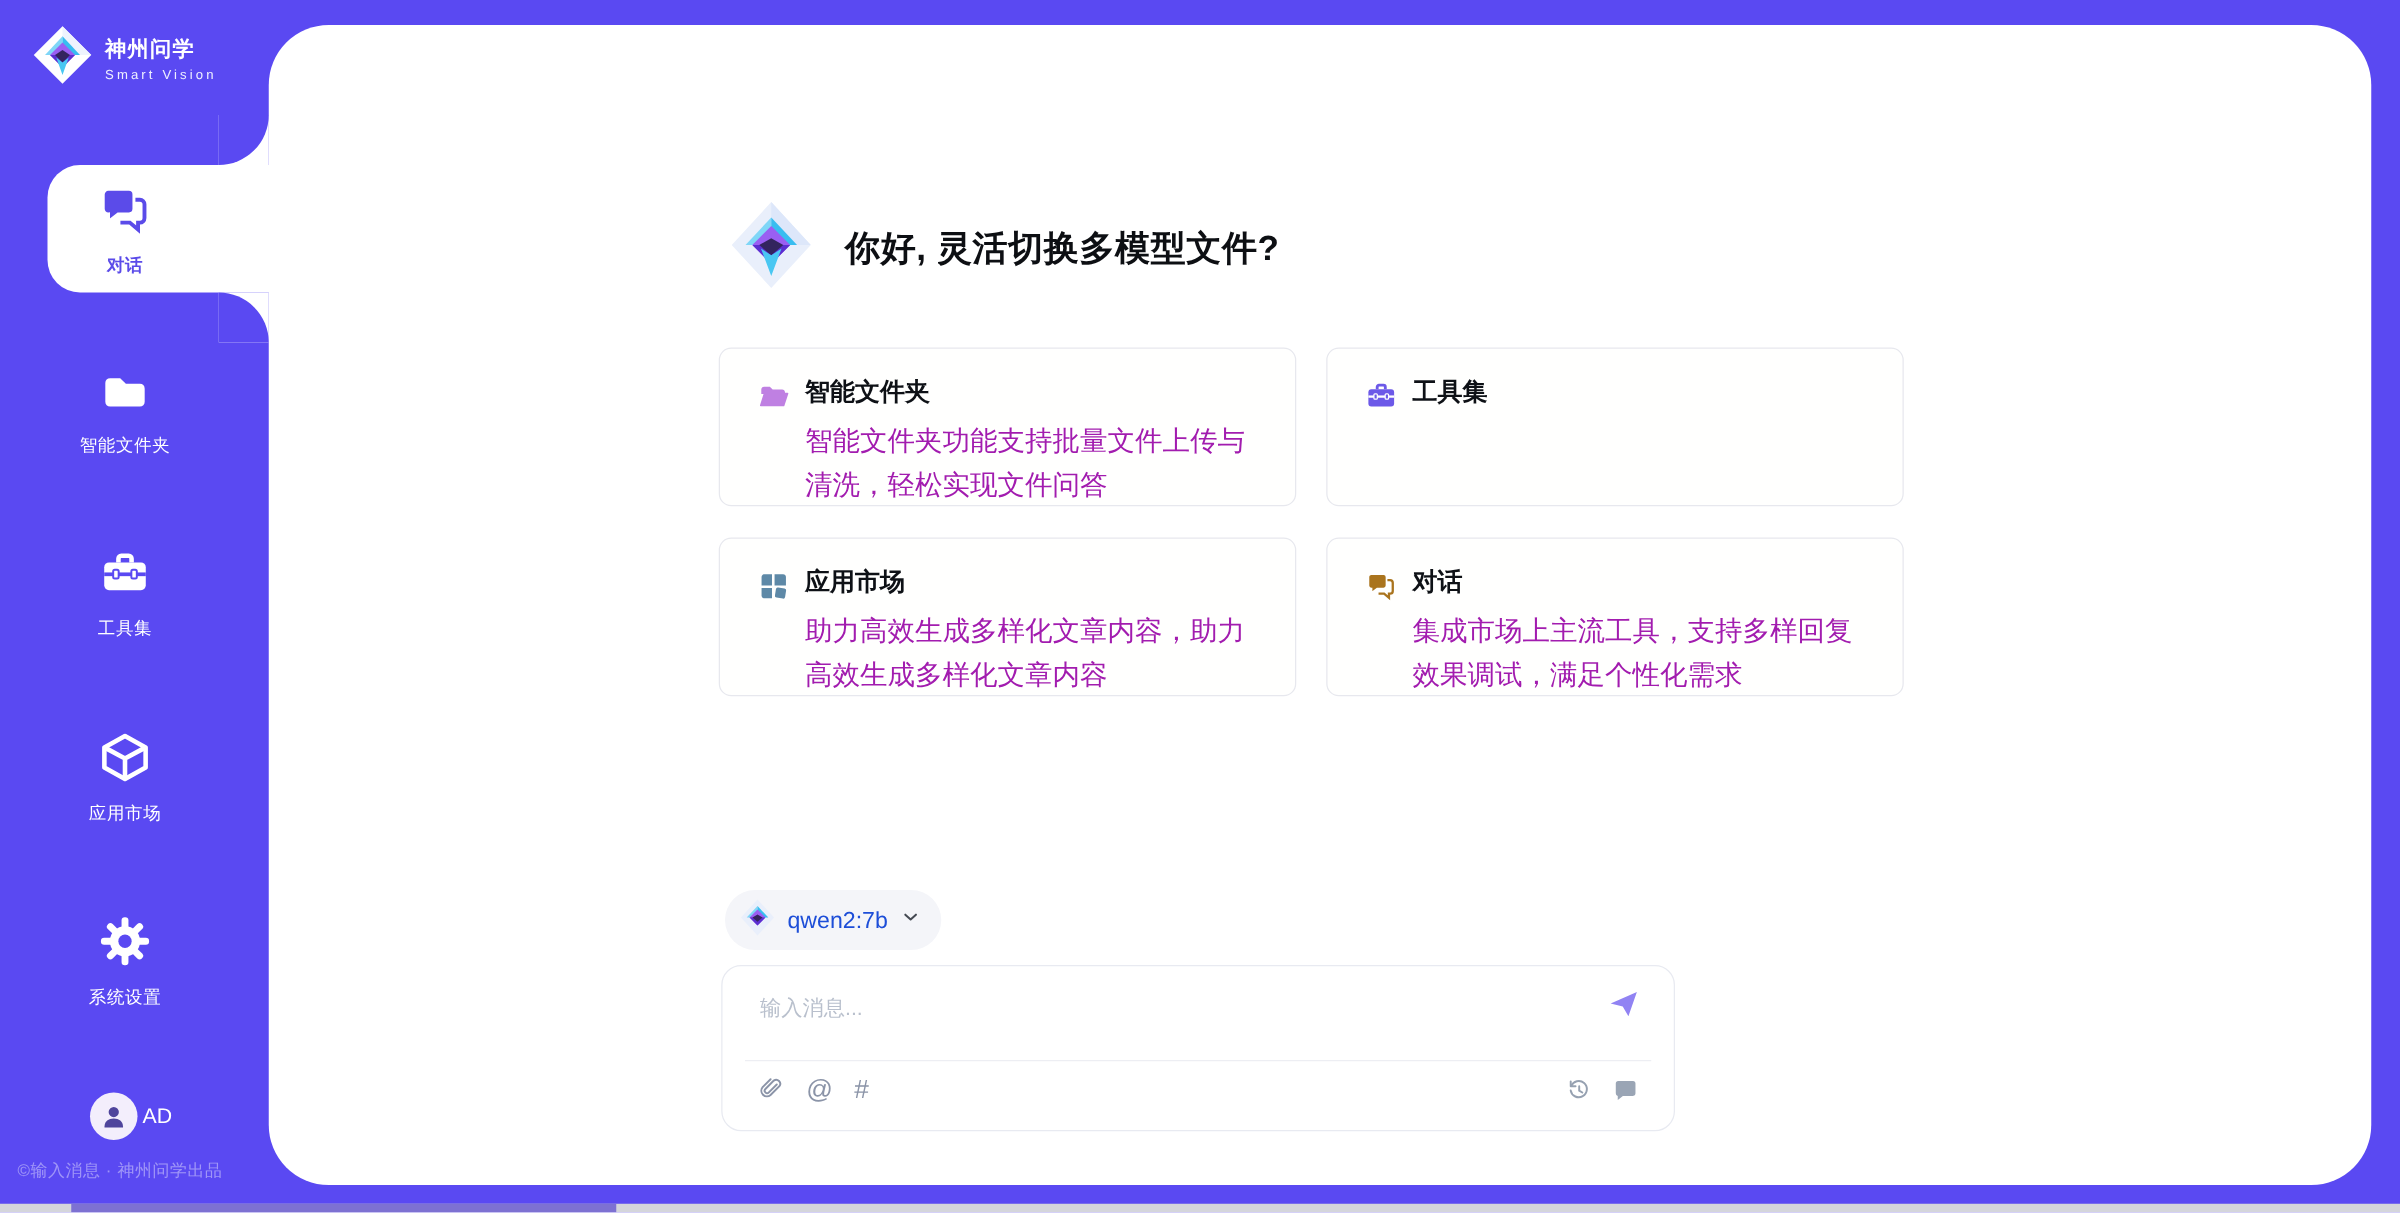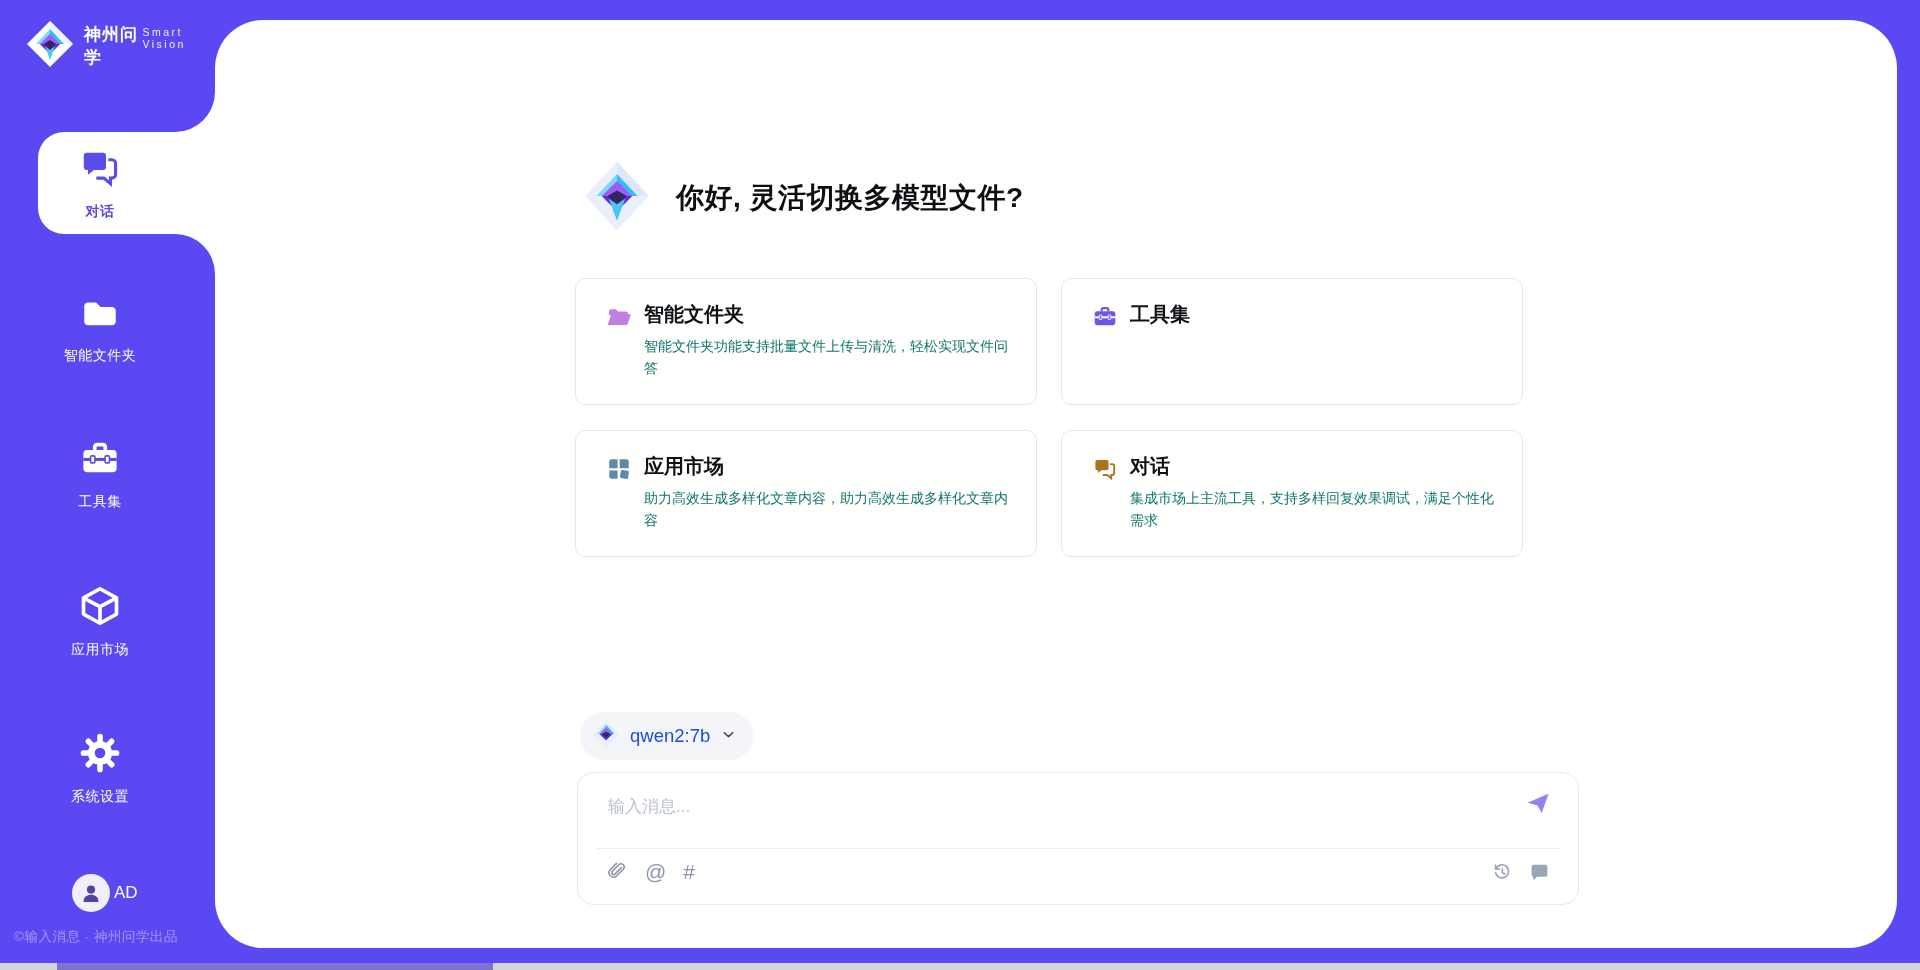--- a/index.html
+++ b/index.html
@@ -6,21 +6,21 @@
   body{font-family:"Liberation Sans","DejaVu Sans",sans-serif;}
   #app{position:relative;width:1920px;height:970px;background:#5a49f2;overflow:hidden;}
 
   
   .main-panel{position:absolute;left:215px;top:20px;width:1682px;height:928px;
     background:#ffffff;border-radius:48px;}
 
   
   .sidebar{position:absolute;left:0;top:0;width:215px;height:970px;}
   .brand{position:absolute;left:26px;top:20px;display:flex;align-items:center;gap:10px;}
-  .brand-text{display:flex;flex-direction:row;}
+  .brand-text{display:flex;flex-direction:column;}
   .brand-name{color:#fff;font-size:17px;font-weight:700;letter-spacing:1px;}
   .brand-sub{color:#eef0ff;font-size:10.5px;letter-spacing:2.5px;margin-top:3px;}
 
   .nav-active-bg{position:absolute;left:38px;top:132px;width:179px;height:102px;
     background:#fff;border-radius:26px 0 0 26px;}
   .fillet{position:absolute;left:175px;width:40px;height:40px;background:#fff;}
   .fillet::after{content:'';position:absolute;inset:0;background:#5a49f2;}
   .fillet-top{top:92px;}  .fillet-top::after{border-bottom-right-radius:40px;}
   .fillet-bottom{top:234px;} .fillet-bottom::after{border-top-right-radius:40px;}
 
@@ -41,29 +41,29 @@
   .greeting{position:absolute;left:584px;top:160px;display:flex;align-items:center;gap:26px;}
   .greeting-title{font-size:28px;font-weight:800;color:#0d0f13;letter-spacing:.5px;}
 
   
   .card{position:absolute;width:462px;height:127px;background:#fffffe;border:1px solid #e7e8ee;
     border-radius:10px;box-sizing:border-box;padding:22px 26px 0 68px;cursor:pointer;}
   .card-1{left:575px;top:278px;} .card-2{left:1061px;top:278px;}
   .card-3{left:575px;top:430px;} .card-4{left:1061px;top:430px;}
   .card-icon{position:absolute;left:30px;top:25px;width:26px;height:26px;}
   .card-title{font-size:20px;font-weight:700;color:#0e1116;line-height:26px;}
-  .card-desc{margin-top:8px;font-size:14px;color:#0f766e;line-height:1.6;}
+  .card-desc{margin-top:8px;font-size:22px;color:#a21caf;line-height:1.6;}
   .c-folder{color:#bf80e2;} .c-brief{color:#6c59e8;} .c-grid{color:#5e89a7;} .c-chat{color:#aa741d;}
 
   
   .model-pill{position:absolute;left:580px;top:712px;height:48px;display:flex;align-items:center;
     gap:10px;padding:0 16px 0 12px;background:#f4f5f9;border-radius:24px;cursor:pointer;}
   .model-label{font-size:18.5px;color:#1d4ed8;font-weight:500;}
 
-  .composer{position:absolute;left:577px;top:772px;width:1002px;height:133px;box-sizing:border-box;
+  .composer{position:absolute;left:577px;top:772px;width:763px;height:133px;box-sizing:border-box;
     background:#fff;border:1px solid #e8eaf1;border-radius:16px;}
   .composer-input{position:absolute;left:28px;top:16px;width:820px;height:34px;border:none;outline:none;
     font-size:17px;color:#20242c;font-family:"Liberation Sans","DejaVu Sans",sans-serif;background:transparent;}
   .composer-input::placeholder{color:#b9c0cd;}
   .send-btn{position:absolute;right:26px;top:16px;width:28px;height:28px;cursor:pointer;}
   .composer-divider{position:absolute;left:18px;right:18px;top:75px;height:1px;background:#edeef3;}
   .composer-tools{position:absolute;left:28px;top:88px;display:flex;align-items:center;gap:17px;color:#8b94a8;}
   .composer-tools .tool{cursor:pointer;display:flex;align-items:center;}
   .glyph-tool{font-size:21px;line-height:22px;color:#8b94a8;}
   .composer-actions{position:absolute;right:28px;top:88px;display:flex;align-items:center;gap:16px;color:#96a1b1;}

